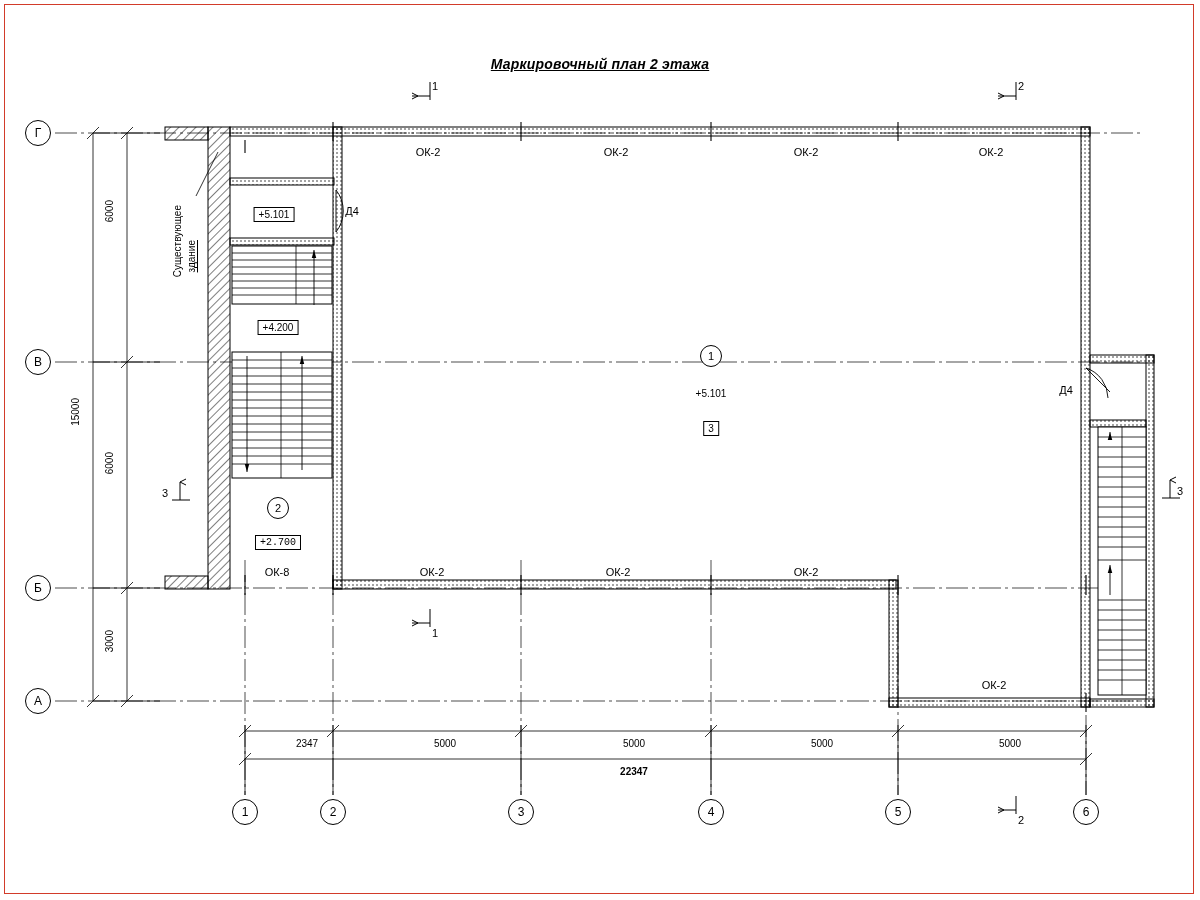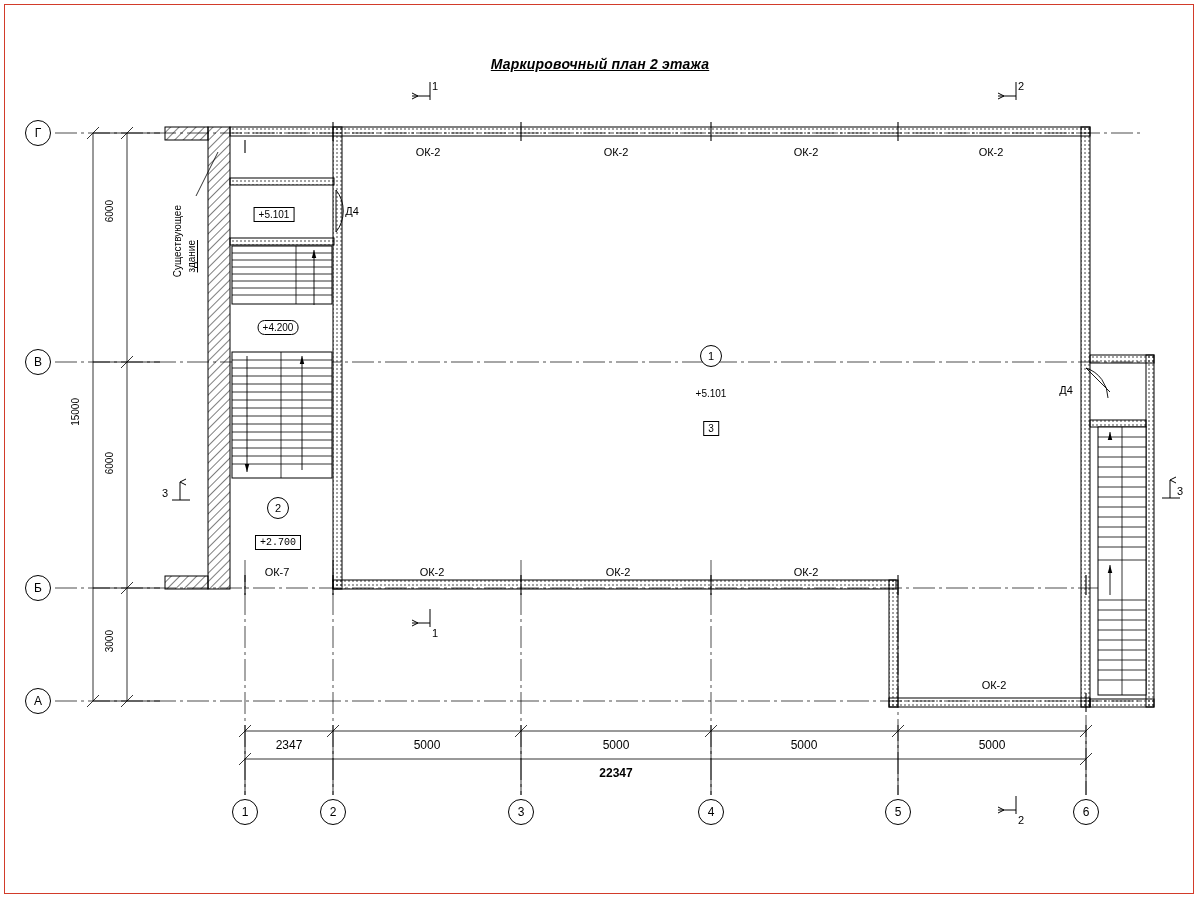--- a/index.html
+++ b/index.html
@@ -20,21 +20,21 @@
   .lbl.sm{font-size:10px;}
   .lbl.box{border:1px solid #000;background:#fff;padding:1px 4px;font-size:10px;}
   .vert{writing-mode:vertical-rl;transform:rotate(180deg);}
   .circ{
     position:absolute;width:26px;height:26px;border:1px solid #000;border-radius:50%;
     background:#fff;display:flex;align-items:center;justify-content:center;font-size:12px;
     box-sizing:border-box;
   }
   .circ.sm{width:22px;height:22px;font-size:11px;}
   svg{position:absolute;left:0;top:0;}
-  .dimtxt{position:absolute;font-size:12px;transform:translateX(-50%);}
+  .dimtxt{position:absolute;font-size:10px;transform:translateX(-50%);margin-left:18px;}
 </style>
 </head>
 <body>
 
 <div id="sheet">
 
   <div class="border-frame"></div>
 
   <div class="title">Маркировочный план 2 этажа</div>
 
@@ -266,37 +266,37 @@
     </div>
 
   <div class="circ sm" style="left:700px;top:345px;">
       <span>1</span>
     </div>
   <div class="circ sm" style="left:267px;top:497px;">
       <span>2</span>
     </div>
 
   <div class="lbl box c" style="left:274px;top:207px;">+5.101</div>
-  <div class="lbl box c" style="left:278px;top:320px;border-radius:7px;">+4.200</div>
+  <div class="lbl box c" style="left:278px;top:320px;">+4.200</div>
   <div class="lbl c sm" style="left:711px;top:388px;">+5.101</div>
   <div class="lbl box c" style="left:278px;top:535px;font-family:Liberation Mono, monospace;">+2.700</div>
   <div class="lbl box c" style="left:711px;top:421px;">3</div>
 
   <div class="lbl vert sm" style="left:172px;top:205px;">Существующее</div>
   <div class="lbl vert sm" style="left:186px;top:240px;text-decoration:underline;">здание</div>
 
   <div class="lbl c" style="left:352px;top:205px;">Д4</div>
   <div class="lbl c" style="left:1066px;top:384px;">Д4</div>
 
   <div class="lbl c" style="left:428px;top:146px;">ОК-2</div>
   <div class="lbl c" style="left:616px;top:146px;">ОК-2</div>
   <div class="lbl c" style="left:806px;top:146px;">ОК-2</div>
   <div class="lbl c" style="left:991px;top:146px;">ОК-2</div>
 
-  <div class="lbl c" style="left:277px;top:566px;">ОК-7</div>
+  <div class="lbl c" style="left:277px;top:566px;">ОК-8</div>
   <div class="lbl c" style="left:432px;top:566px;">ОК-2</div>
   <div class="lbl c" style="left:618px;top:566px;">ОК-2</div>
   <div class="lbl c" style="left:806px;top:566px;">ОК-2</div>
   <div class="lbl c" style="left:994px;top:679px;">ОК-2</div>
 
   <div class="lbl c" style="left:435px;top:80px;">1</div>
   <div class="lbl c" style="left:1021px;top:80px;">2</div>
   <div class="lbl c" style="left:435px;top:627px;">1</div>
   <div class="lbl c" style="left:1021px;top:814px;">2</div>
   <div class="lbl c" style="left:165px;top:487px;">3</div>

